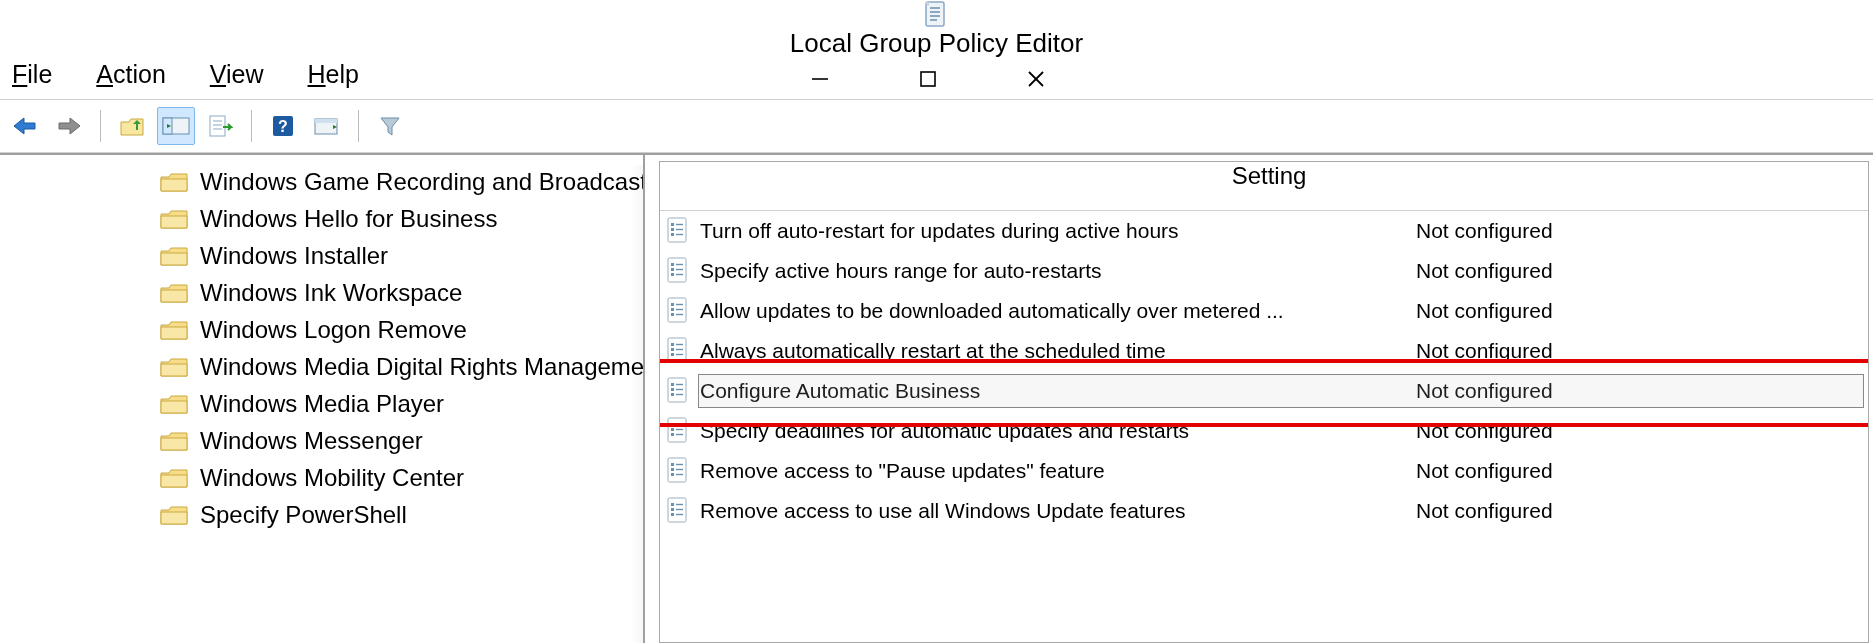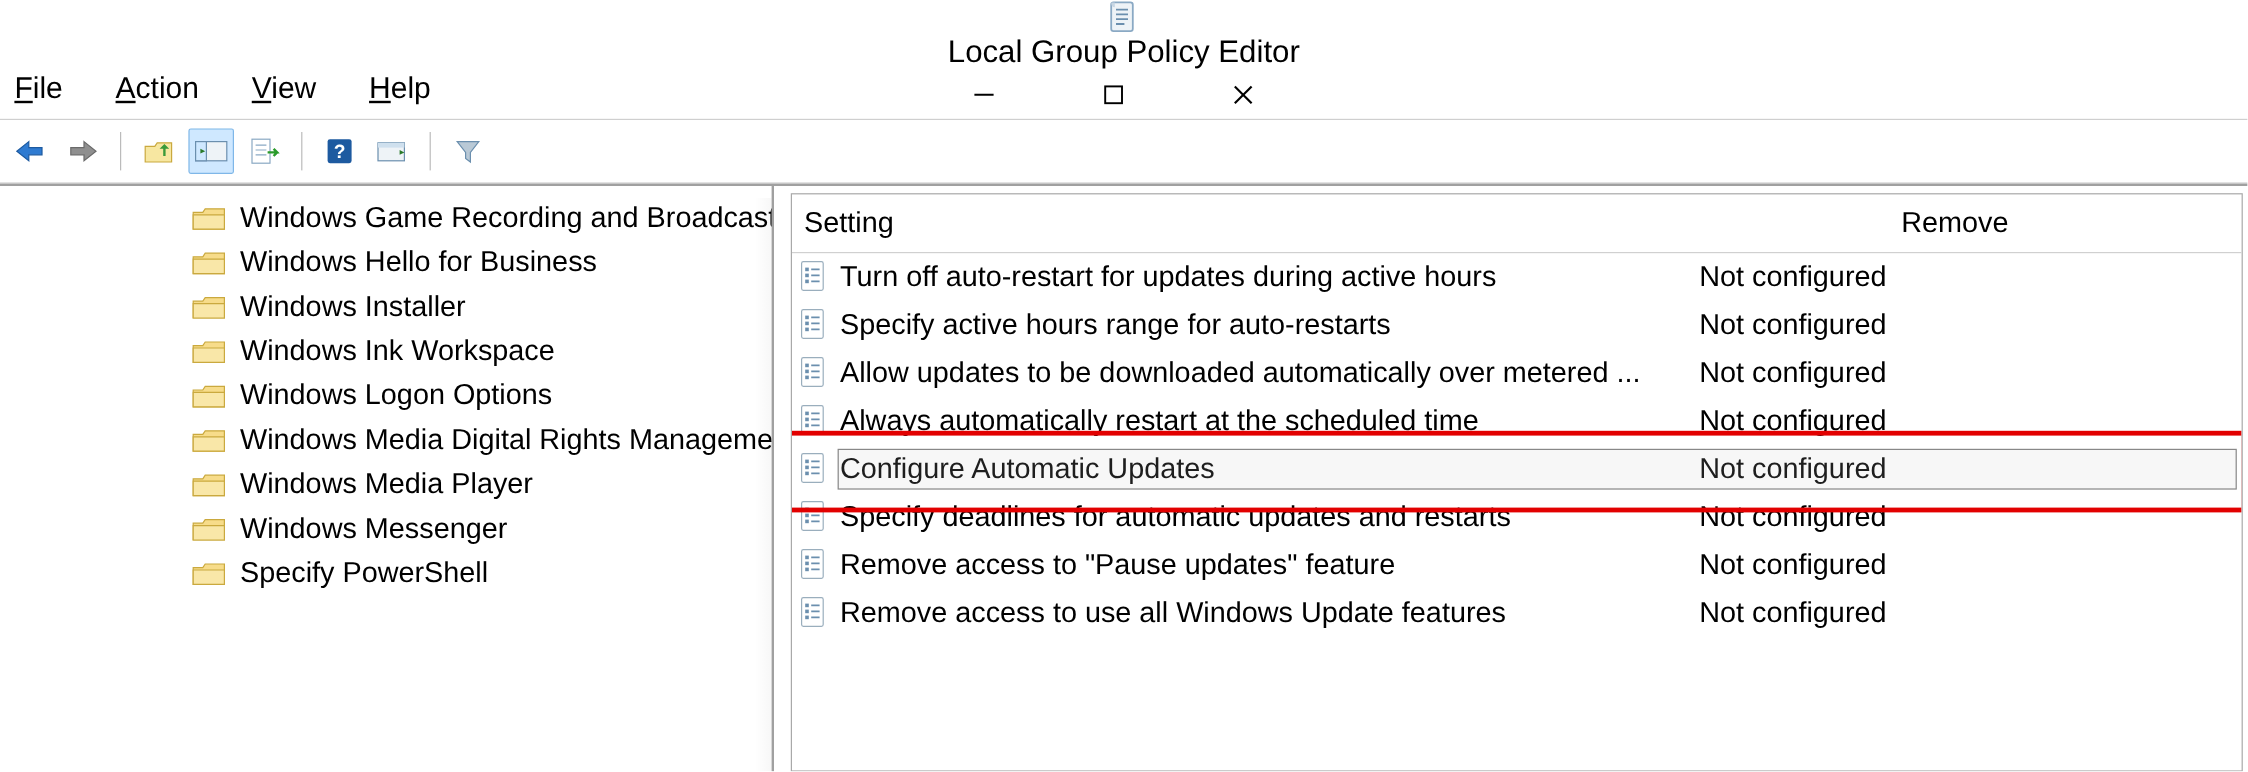--- a/index.html
+++ b/index.html
@@ -125,35 +125,36 @@
     display:flex; flex-direction:column;
     overflow: hidden;
     position: relative;
   }
   .list-header {
     display:flex;
     height: 48px;
     border-bottom: 1px solid #d0d0d0;
     font-size: 24px;
     align-items: center;
+    flex-direction: column;
   }
   .col-setting {
     flex: 0 0 720px;
     padding-left: 10px;
   }
   .col-state {
     flex: 1;
     text-align: center;
   }
   .list-body { flex:1; overflow:hidden; position:relative; }
   .list-row {
     display:flex;
     align-items:center;
     height: 40px;
-    font-size: 24px;
+    font-size: 21px;
     white-space: nowrap;
     cursor: pointer;
     position: relative;
   }
   .setting-cell {
     display:flex; align-items:center;
     flex: 0 0 750px;
     padding-left: 6px;
     overflow: hidden;
   }
@@ -312,39 +313,45 @@
           <div class="tree-row">
             <span class="folder-ic"><svg width="28" height="22" viewBox="0 0 28 22">
                 <use href="#folder-svg"></use>
               </svg></span>
             <span class="tree-label">Windows Ink Workspace</span>
           </div>
           <div class="tree-row">
             <span class="folder-ic"><svg width="28" height="22" viewBox="0 0 28 22">
                 <use href="#folder-svg"></use>
               </svg></span>
-            <span class="tree-label">Windows Logon Options</span>
+            <span class="tree-label">Windows Logon Remove</span>
           </div>
           <div class="tree-row">
             <span class="folder-ic"><svg width="28" height="22" viewBox="0 0 28 22">
                 <use href="#folder-svg"></use>
               </svg></span>
             <span class="tree-label">Windows Media Digital Rights Management</span>
           </div>
           <div class="tree-row">
             <span class="folder-ic"><svg width="28" height="22" viewBox="0 0 28 22">
                 <use href="#folder-svg"></use>
               </svg></span>
             <span class="tree-label">Windows Media Player</span>
           </div>
           <div class="tree-row">
             <span class="folder-ic"><svg width="28" height="22" viewBox="0 0 28 22">
                 <use href="#folder-svg"></use>
               </svg></span>
             <span class="tree-label">Windows Messenger</span>
+          </div>
+          <div class="tree-row">
+            <span class="folder-ic"><svg width="28" height="22" viewBox="0 0 28 22">
+                <use href="#folder-svg"></use>
+              </svg></span>
+            <span class="tree-label">Windows Mobility Center</span>
           </div>
           <div class="tree-row">
             <span class="folder-ic"><svg width="28" height="22" viewBox="0 0 28 22">
                 <use href="#folder-svg"></use>
               </svg></span>
             <span class="tree-label">Specify PowerShell</span>
           </div>
         </div>
       <div class="tree-scroll-edge"></div>
     </div>
@@ -389,21 +396,21 @@
                 </svg></span>
               <span>Always automatically restart at the scheduled time</span>
             </div>
             <div class="state-cell">Not configured</div>
           </div>
           <div class="list-row selected">
             <div class="setting-cell">
               <span class="setting-ic"><svg width="22" height="26" viewBox="0 0 22 26">
                   <use href="#setting-svg"></use>
                 </svg></span>
-              <span>Configure Automatic Updates</span>
+              <span>Configure Automatic Business</span>
             </div>
             <div class="state-cell">Not configured</div>
             <div class="sel-frame"></div>
           </div>
           <div class="highlight-annotation" style="top: 148px;"></div>
           <div class="list-row">
             <div class="setting-cell">
               <span class="setting-ic"><svg width="22" height="26" viewBox="0 0 22 26">
                   <use href="#setting-svg"></use>
                 </svg></span>

